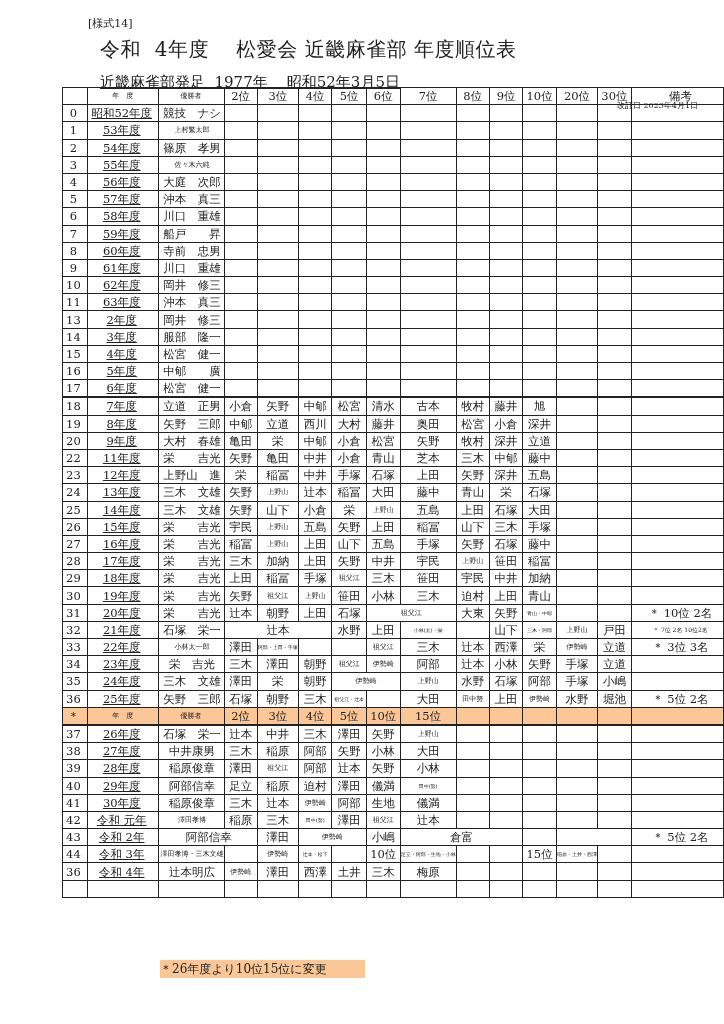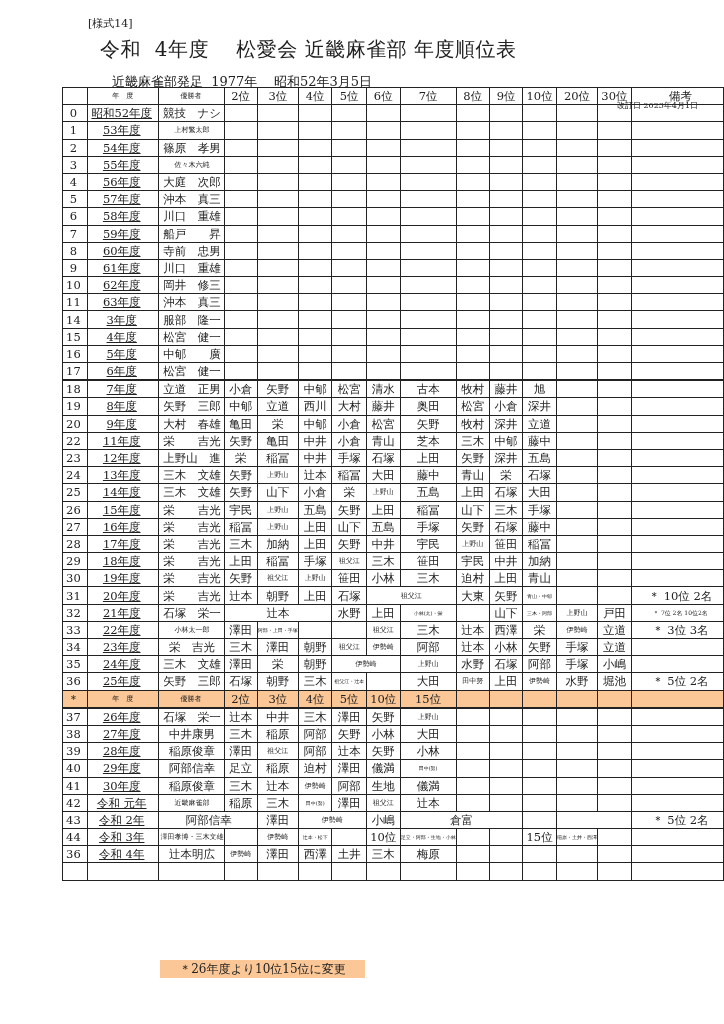--- a/index.html
+++ b/index.html
@@ -1,32 +1,32 @@
 <!DOCTYPE html>
 <html><head>
 <meta charset="utf-8">
 <style>
   html, body { margin:0; padding:0; background:#fff; }
   body { width:724px; height:1024px; position:relative; font-family:"DejaVu Serif", serif; color:#222; overflow:hidden; }
   .form-no { position:absolute; left:88px; top:16px; font-size:11px; }
   .title { position:absolute; left:100px; top:36px; font-size:20px; letter-spacing:0.5px; white-space:pre; }
-  .sub { position:absolute; left:112px; top:73px; font-size:13px; white-space:pre;text-decoration:underline; }
+  .sub { position:absolute; left:100px; top:73px; font-size:15px; white-space:pre;text-decoration:underline; }
   .rev { position:absolute; right:26px; top:75px; font-size:8px;margin-top:25px; }
   table.grid { position:absolute; left:62px; top:87px; border-collapse:collapse; table-layout:fixed; }
   table.grid td { border:1px solid #222; height:16.2px; padding:0; font-size:11.5px; text-align:center; white-space:nowrap; overflow:hidden; line-height:16px; }
   table.grid tr.thick td { border-top:2px solid #222; }
   td.idx { text-align:right; padding-right:3px !important; font-size:11px; }
   td.yr { text-align:right; padding-right:2px !important;text-decoration:underline; }
   td.win { text-align:left; padding-left:2px !important; }
   td.s { font-size:7px !important; }
   td.xs { font-size:5px !important; }
   td.note { text-align:left; padding-left:6px !important; font-size:11px; }
   td.note.s { font-size:6px !important; }
   tr.hdr2 td { background:#fbc796; }
-  .footnote { position:absolute; left:160px; top:960px; width:205px; height:18px; background:#fbc796; font-size:12px; text-align:center; line-height:18px; }
+  .footnote { position:absolute; left:160px; top:960px; width:205px; height:18px; background:#fbc796; font-size:12px; text-align:left; line-height:18px; }
 </style>
 </head>
 <body>
 
 <div class="form-no">[様式14]</div>
 <div class="title">令和  4年度    松愛会 近畿麻雀部 年度順位表</div>
 <div class="sub">近畿麻雀部発足  1977年    昭和52年3月5日</div>
 <div class="rev">改訂日  2023年4月1日</div>
 
 <table class="grid" id="grid">
@@ -263,20 +263,37 @@
         <td></td>
         <td></td>
         <td></td>
         <td></td>
         <td></td>
         <td></td>
         <td></td>
         <td></td>
       </tr>
       <tr>
+        <td class="idx">13</td>
+        <td class="yr">2年度</td>
+        <td class="win">岡井　修三</td>
+        <td></td>
+        <td></td>
+        <td></td>
+        <td></td>
+        <td></td>
+        <td></td>
+        <td></td>
+        <td></td>
+        <td></td>
+        <td></td>
+        <td></td>
+        <td></td>
+      </tr>
+      <tr>
         <td class="idx">14</td>
         <td class="yr">3年度</td>
         <td class="win">服部　隆一</td>
         <td></td>
         <td></td>
         <td></td>
         <td></td>
         <td></td>
         <td></td>
         <td></td>
@@ -737,21 +754,21 @@
         <td></td>
         <td></td>
         <td></td>
         <td></td>
         <td></td>
         <td></td>
       </tr>
       <tr>
         <td class="idx">42</td>
         <td class="yr">令和 元年</td>
-        <td class="win s">近畿麻雀部</td>
+        <td class="win s">澤田孝博</td>
         <td>稲原</td>
         <td>三木</td>
         <td class="xs">田中(努)</td>
         <td>澤田</td>
         <td class="s">祖父江</td>
         <td>辻本</td>
         <td></td>
         <td></td>
         <td></td>
         <td></td>

